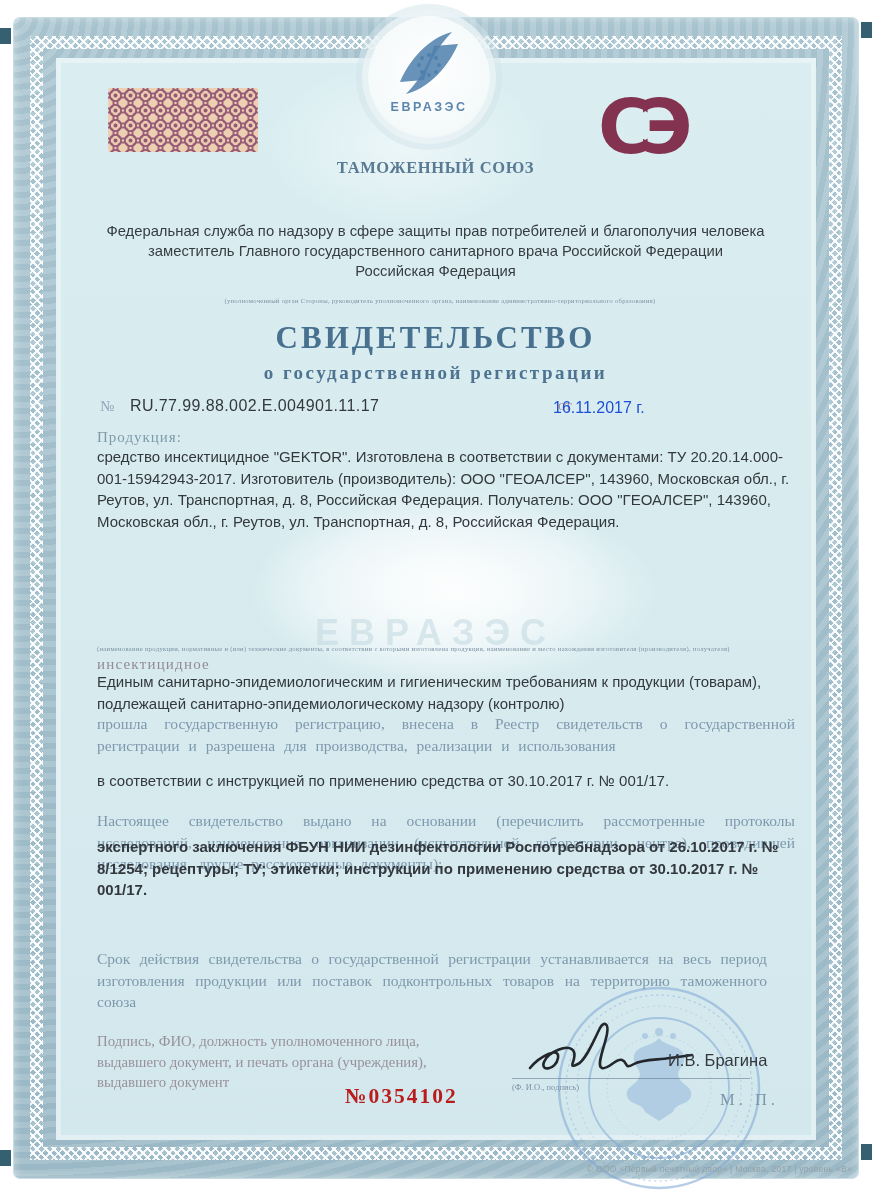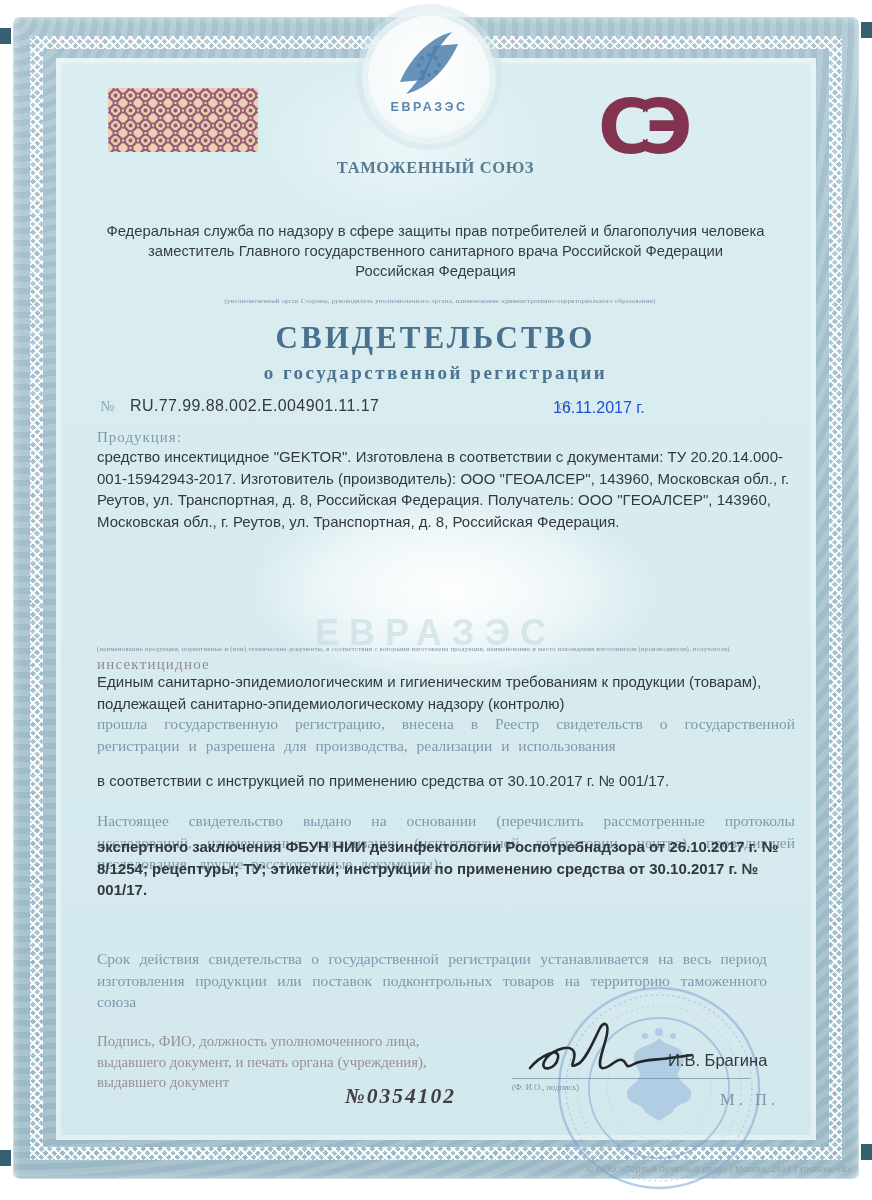--- a/index.html
+++ b/index.html
@@ -68,21 +68,21 @@
   .typed{color:#33383e;font-size:15px;line-height:21.5px;}
   .faded-par{color:#7e98ad;font-size:15.5px;line-height:21.5px;text-align:justify;filter:blur(.35px);}
 
   .watermark{left:250px;top:498px;width:410px;height:190px;border-radius:50%;
      background:radial-gradient(closest-side, rgba(255,255,255,.9), rgba(255,255,255,.35) 70%, rgba(255,255,255,0));}
   .wm-text{left:88px;top:612px;width:695px;text-align:center;font-weight:bold;font-size:36px;
      letter-spacing:10px;color:#c2d9e1;opacity:.55;font-family:"Liberation Sans",sans-serif;filter:blur(.6px);}
 
   .compliance-label{left:97px;top:656px;color:#93899a;font-size:15px;letter-spacing:1.2px;filter:blur(.35px);}
   .sig-caption{color:#99909b;font-size:14.8px;line-height:20.5px;filter:blur(.35px);}
-  .serial{left:345px;top:1084px;color:#404040;font-weight:bold;font-size:21.5px;letter-spacing:2px;filter:blur(.2px);font-style:italic;}
+  .serial{left:345px;top:1084px;color:#b91c1c;font-weight:bold;font-size:21.5px;letter-spacing:2px;filter:blur(.2px);}
   .mp{left:720px;top:1090px;color:#7e96ab;font-size:16.5px;letter-spacing:4px;filter:blur(.3px);}
   .name{left:668px;top:1051px;color:#33383e;font-size:16.5px;}
   .sig-line{left:512px;top:1078px;width:238px;border-bottom:1.2px solid rgba(90,115,140,.55);}
   .sig-line-cap{left:512px;top:1082px;width:238px;text-align:left;color:#7b93a8;font-size:8.5px;filter:blur(.4px);}
   .footer{left:400px;top:1164px;width:452px;text-align:right;color:#95a1a7;font-size:8.5px;letter-spacing:.3px;}
   .stamp{left:553px;top:982px;opacity:.55;}
   .signature{left:520px;top:1012px;}
 </style>
 </head>
 <body>

